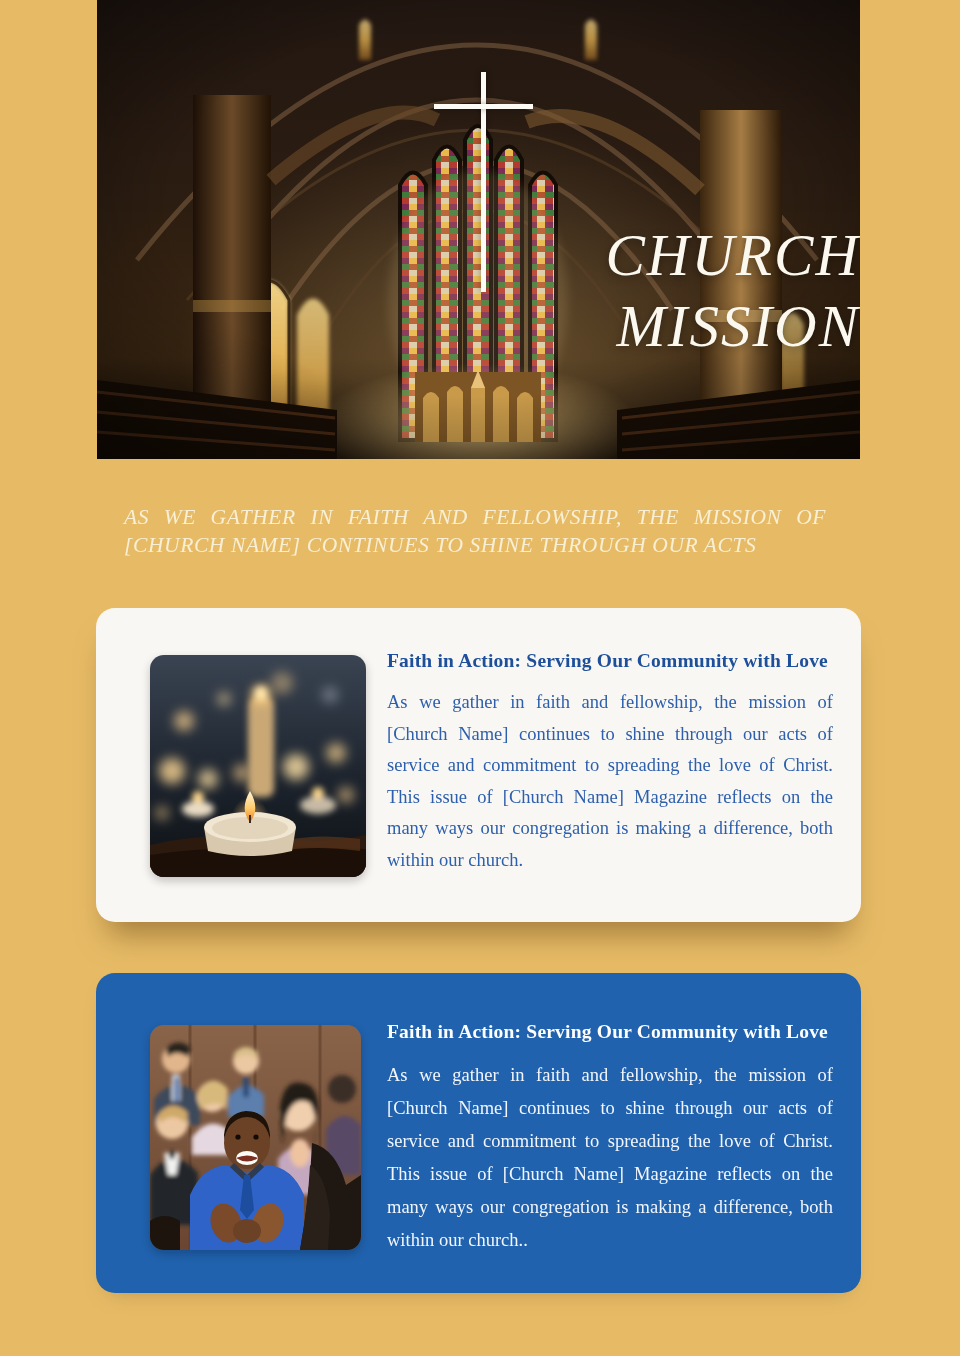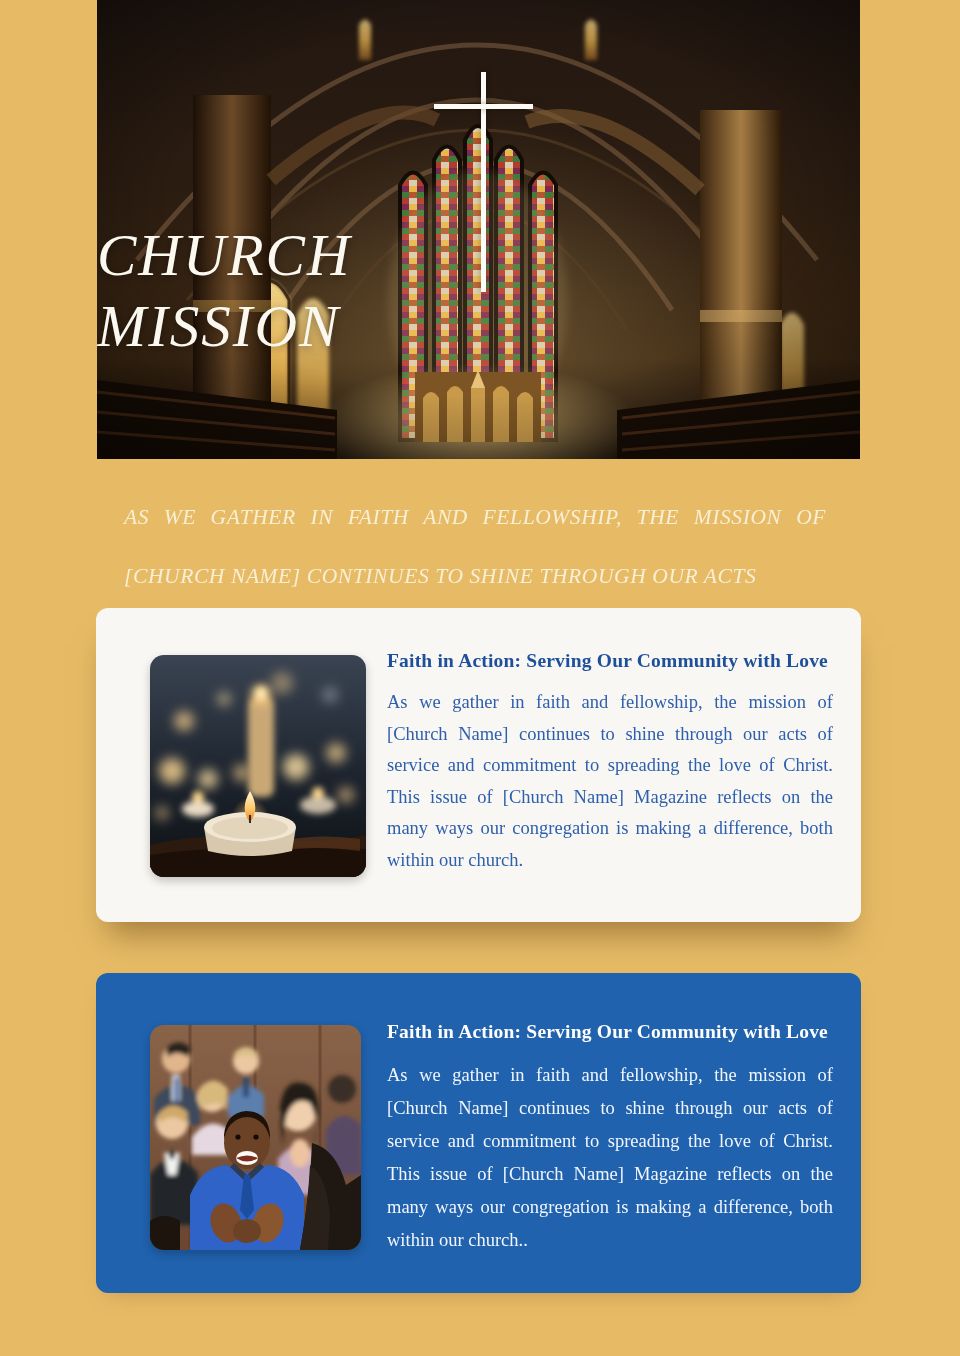--- a/index.html
+++ b/index.html
@@ -19,35 +19,35 @@
   .cross .v{
     position:absolute;left:2px;top:72px;width:5px;height:220px;
     background:#fcfbf5;box-shadow:0 0 6px rgba(0,0,0,.35);
   }
   .cross .h{
     position:absolute;left:-45px;top:104px;width:99px;height:5px;
     background:#fcfbf5;box-shadow:0 0 6px rgba(0,0,0,.35);
   }
   .hero-title{
     position:absolute;left:0;top:220px;width:100%;
-    text-align:left;color:#fbf8f0;
+    text-align:right;color:#fbf8f0;
     font-style:italic;font-size:59px;line-height:71px;letter-spacing:2px;
     text-shadow:0 2px 8px rgba(0,0,0,.35);
   }
   
   .tagline{
     position:absolute;left:124px;top:503px;width:702px;
     color:#f8efd4;font-style:italic;font-size:21.5px;line-height:28px;
     letter-spacing:.6px;
   }
   .tagline .l1{text-align:justify;text-align-last:justify;}
-  .tagline .l2{text-align:left;margin-top:31px;}
+  .tagline .l2{text-align:left;}
   
   .card{
-    position:absolute;left:96px;width:765px;border-radius:12px;
+    position:absolute;left:96px;width:765px;border-radius:19px;
   }
   .card.light{
     top:608px;height:314px;background:#f8f7f4;
     box-shadow:0 24px 30px -12px rgba(96,63,20,.5);
   }
   .card.blue{
     top:973px;height:320px;background:#2062ae;
     box-shadow:0 10px 22px -12px rgba(96,63,20,.35);
   }
   .card-img{

